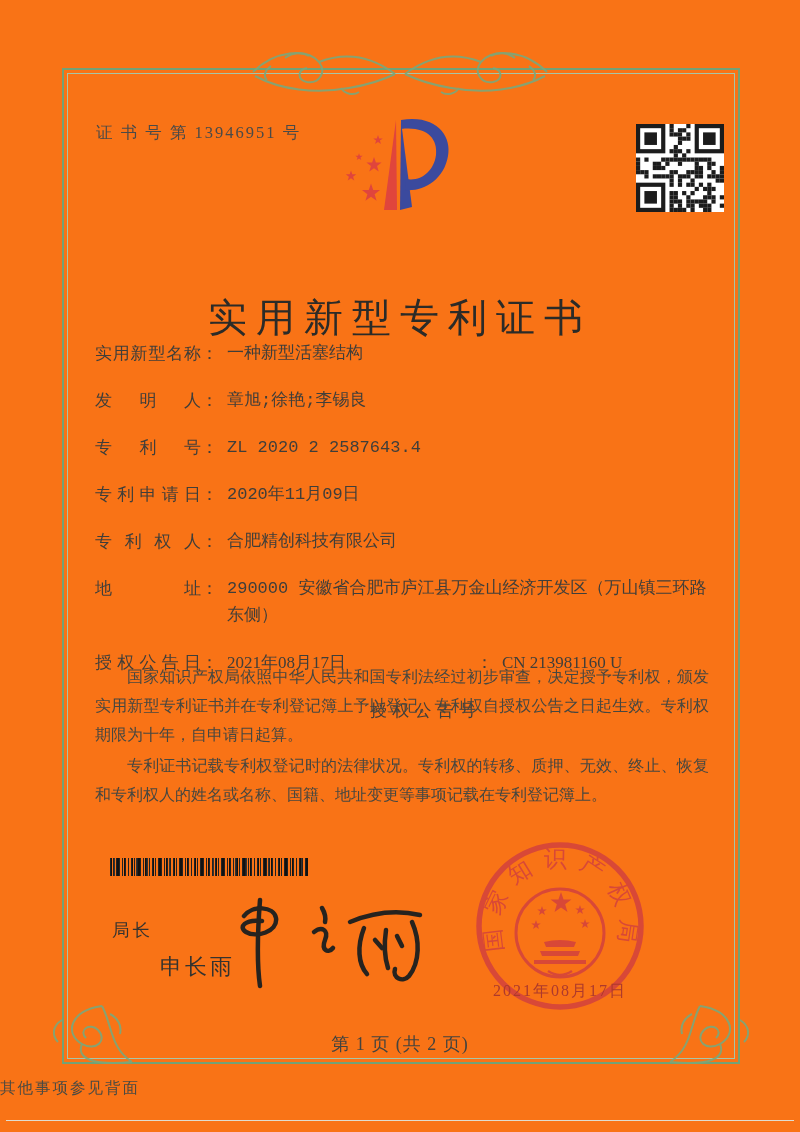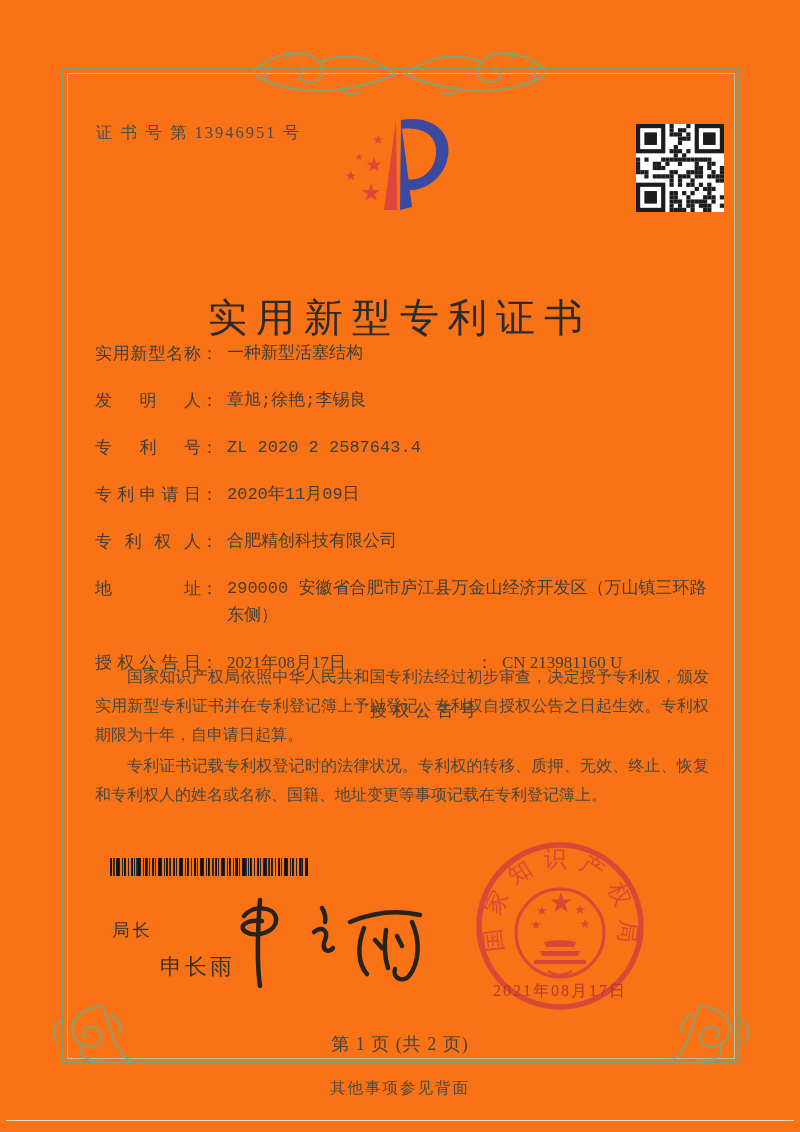--- a/index.html
+++ b/index.html
@@ -44,21 +44,21 @@
   .sig-title{position:absolute;left:112px;top:918px;font-size:17.5px;letter-spacing:3px;
              font-family:"Liberation Sans","DejaVu Sans",sans-serif;color:#35332f;}
   .sig-name{position:absolute;left:112px;top:952px;font-size:22px;letter-spacing:3px;
             font-family:Liberation Serif, serif;color:#35332f;margin-left:48px;}
   .sig-script{position:absolute;left:222px;top:886px;}
 
   .seal{position:absolute;left:470px;top:840px;}
 
   .page-num{position:absolute;left:0;top:1032px;width:100%;text-align:center;
             font-size:18px;letter-spacing:1px;color:#44433e;}
-  .back-note{position:absolute;left:0;top:1078px;width:100%;text-align:center;
+  .back-note{position:absolute;left:0;top:1078px;width:100%;
              font-size:15.5px;letter-spacing:2px;color:#4b4a42;}
 
   .top-ornament{position:absolute;left:245px;top:44px;}
   .swirl-bl{position:absolute;left:40px;top:1000px;}
   .swirl-br{position:absolute;left:662px;top:1000px;transform:scaleX(-1);}
   svg{display:block;}
 </style>
 </head>
 <body>
 

